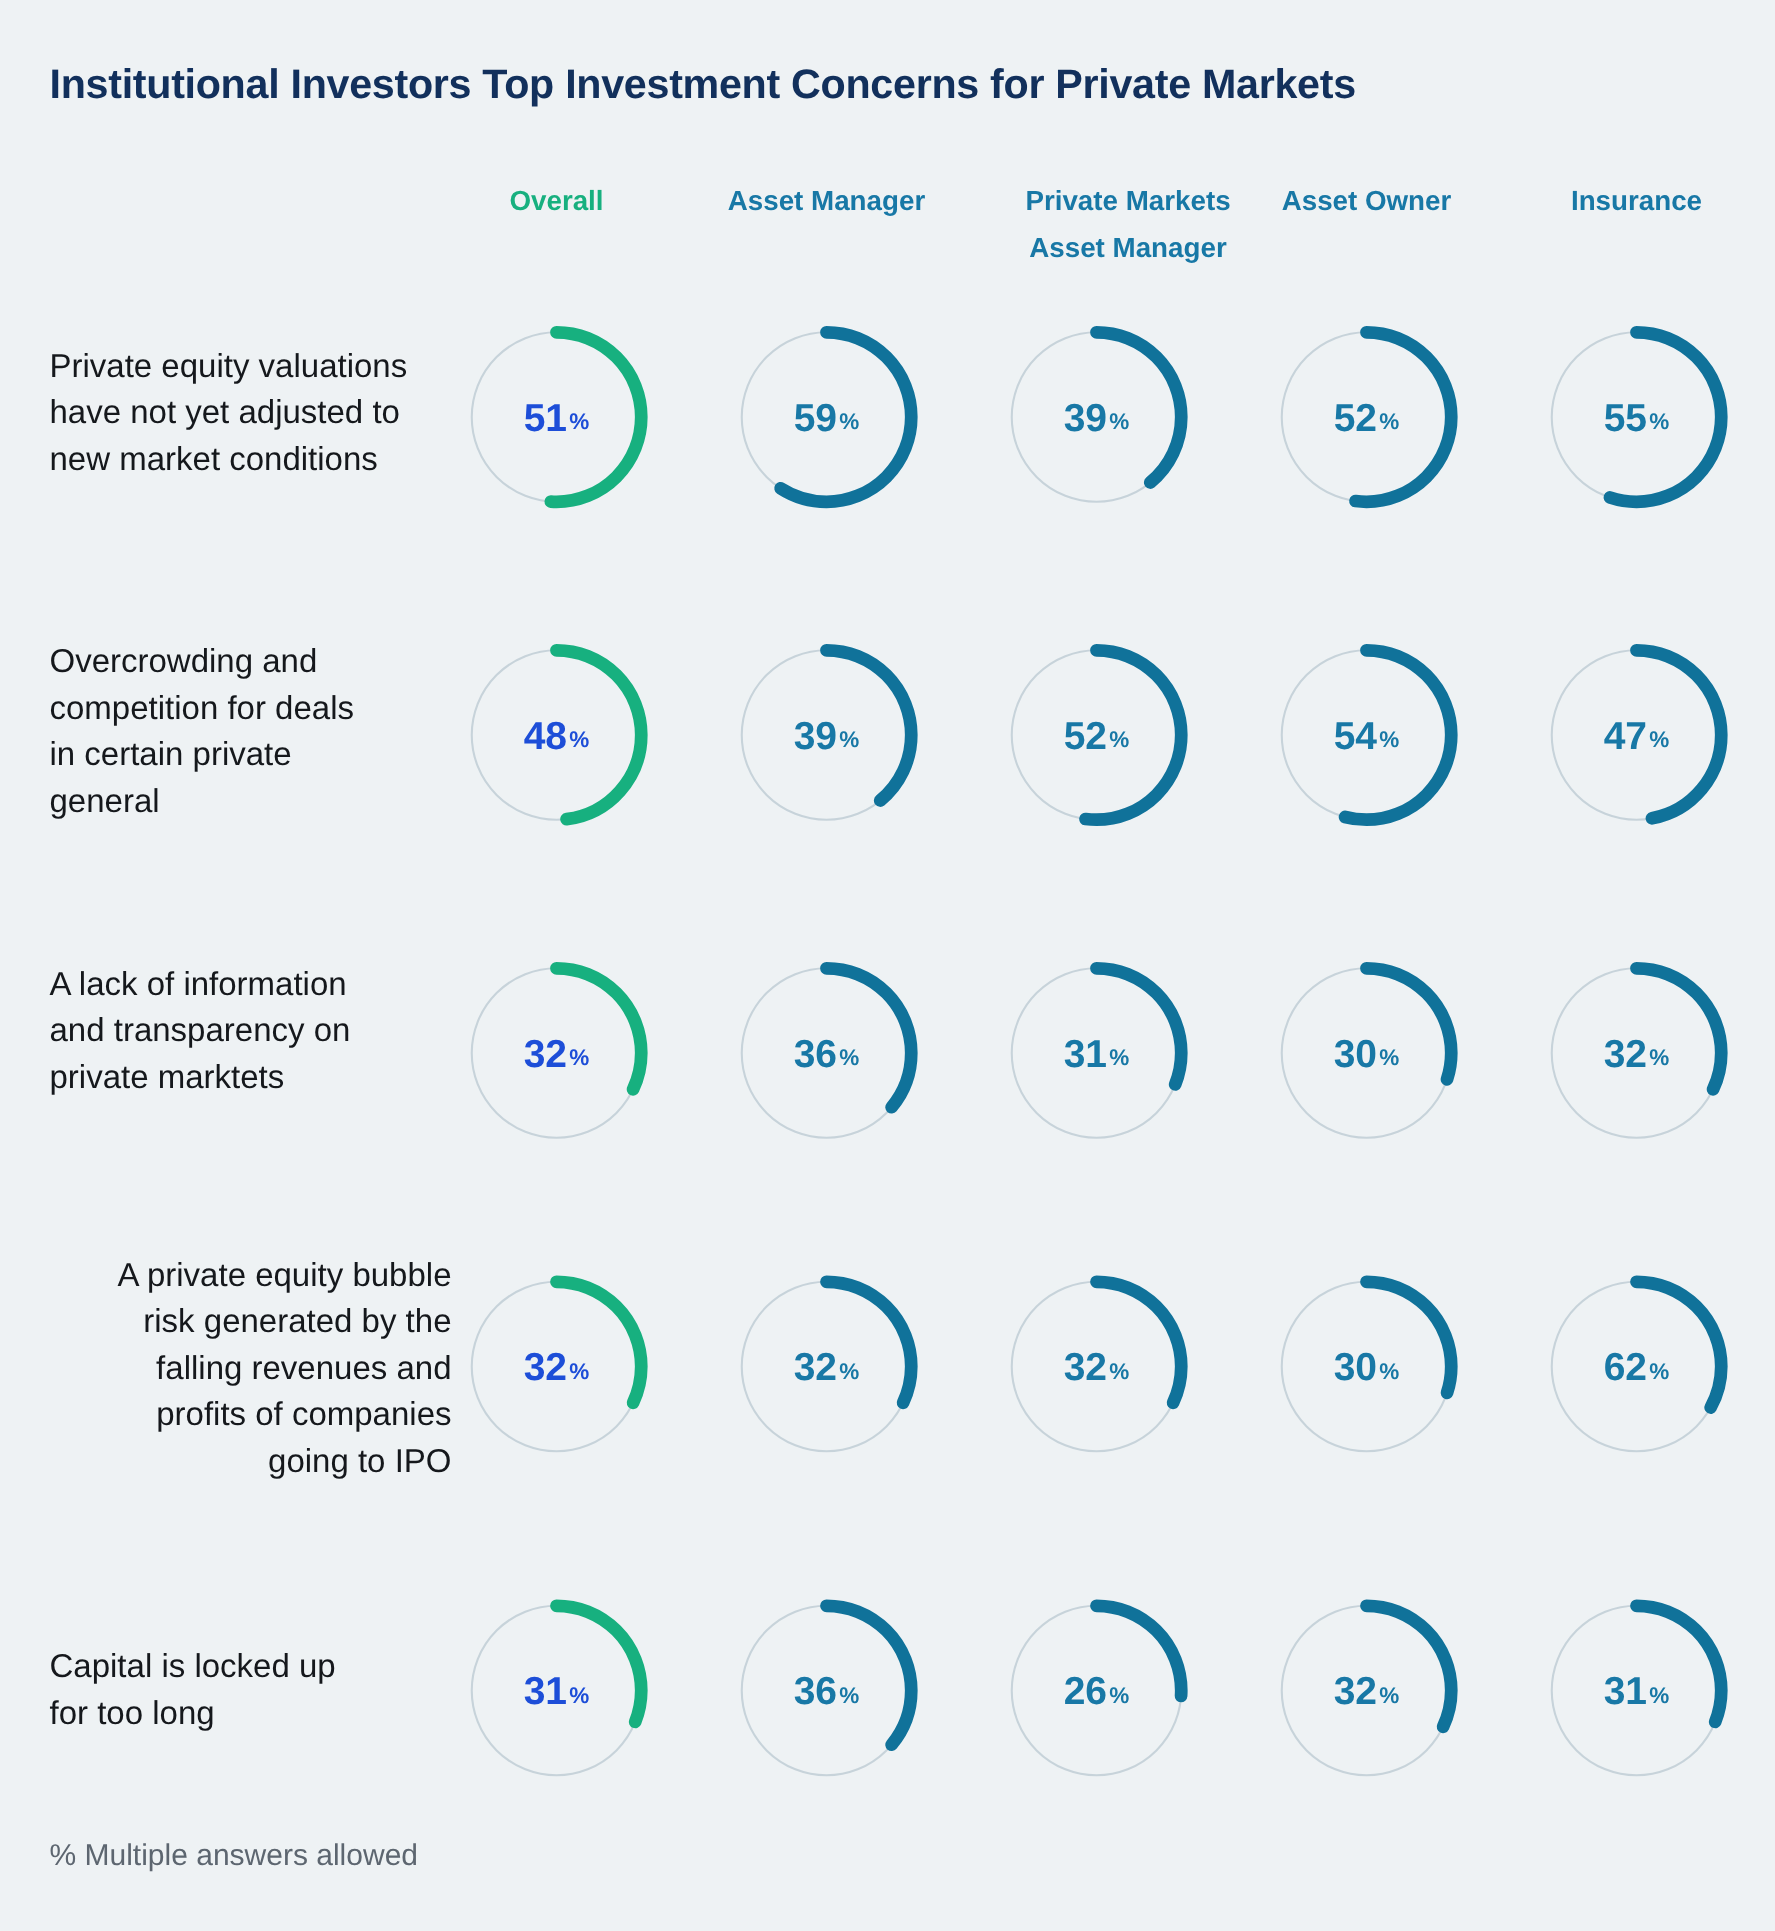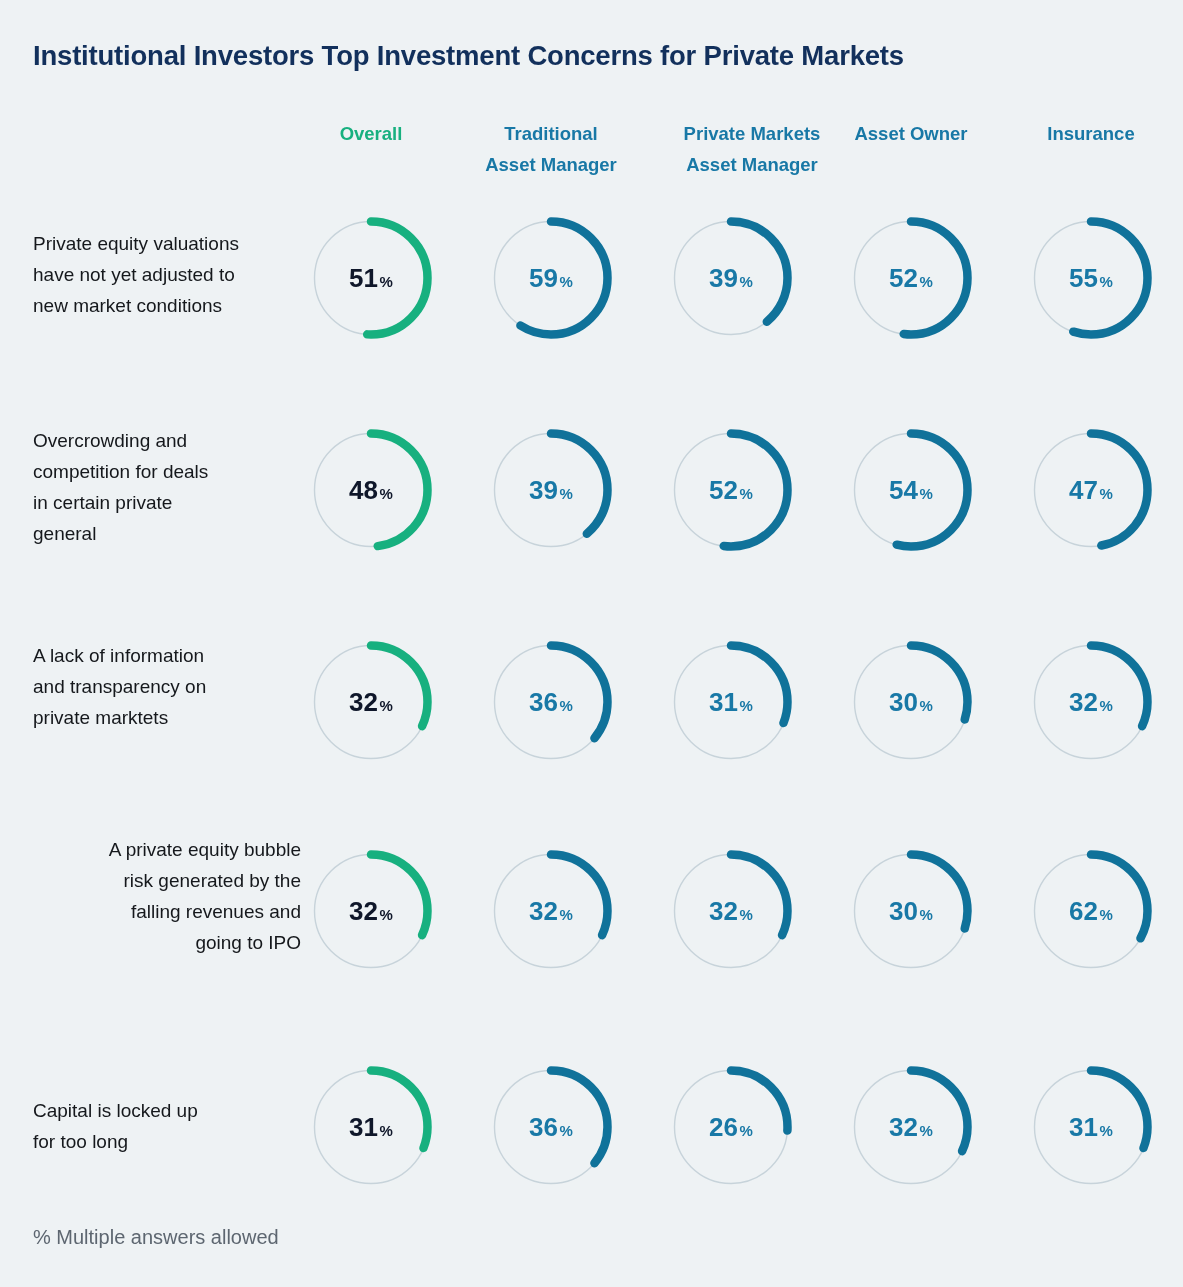--- a/index.html
+++ b/index.html
@@ -50,21 +50,21 @@
     position: absolute;
     left: 0;
     width: 1183px;
     height: 150px;
   }
 
   .row-label {
     position: absolute;
     left: 33px;
     width: 268px;
-    font-size: 19px;
+    font-size: 22px;
     line-height: 31px;
     color: #15181c;
   }
 
   .donut-cell {
     position: absolute;
     width: 200px;
     height: 150px;
   }
 
@@ -84,21 +84,21 @@
     width: 126px;
     height: 126px;
     display: flex;
     align-items: center;
     justify-content: center;
     font-size: 26px;
     font-weight: bold;
     color: #1878a6;
     letter-spacing: 0px;
   }
-  .donut-value.accent { color: #0f172a; }
+  .donut-value.accent { color: #1d4ed8; }
   .donut-value .pct {
     font-size: 15px;
     font-weight: bold;
     margin-left: 1.5px;
     align-self: center;
     position: relative;
     top: 3px;
   }
 
   
@@ -115,21 +115,20 @@
 
 <div id="page">
 
   <div class="title">Institutional Investors Top Investment Concerns for Private Markets</div>
 
   <div id="headers">
       <div class="col-head accent" style="left: 271px;">
         <span class="ln">Overall</span>
       </div>
       <div class="col-head" style="left: 451px;">
-        <span class="ln">Traditional</span>
         <span class="ln">Asset Manager</span>
       </div>
       <div class="col-head" style="left: 652px;">
         <span class="ln">Private Markets</span>
         <span class="ln">Asset Manager</span>
       </div>
       <div class="col-head" style="left: 811px;">
         <span class="ln">Asset Owner</span>
       </div>
       <div class="col-head" style="left: 991px;">
@@ -338,20 +337,21 @@
               <span class="pct">%</span>
             </div>
           </div>
         </div>
       </div>
       <div class="row" style="top: 836px; text-align: right;">
         <div class="row-label" style="top: -2px;">
           <div>A private equity bubble</div>
           <div>risk generated by the</div>
           <div>falling revenues and</div>
+          <div>profits of companies</div>
           <div>going to IPO</div>
         </div>
         <div class="donut-cell" style="left: 271px;">
           <div class="donut">
             <svg viewBox="0 0 126 126">
               <circle cx="63" cy="63" r="56.5" fill="none" stroke="#c7d3da" stroke-width="1.4"></circle>
               <circle cx="63" cy="63" r="56.5" fill="none" stroke="#17b07f" stroke-width="8.5" stroke-linecap="round" stroke-dasharray="113.59999035380692 241.3999795018397" transform="rotate(-90 63 63)"></circle>
             </svg>
             <div class="donut-value accent">
               <span>32</span>

